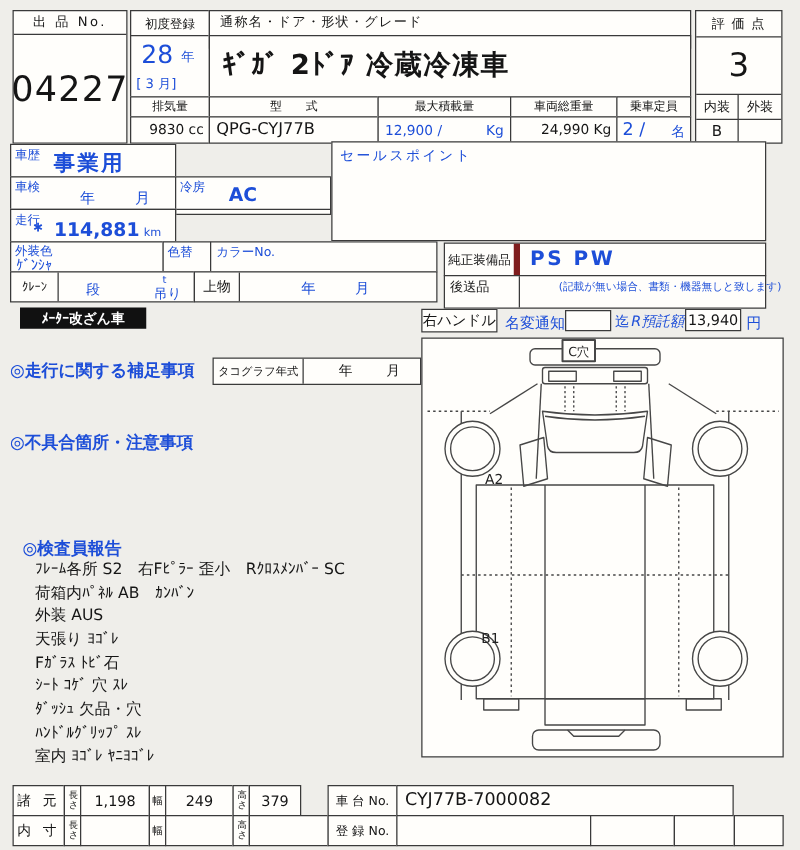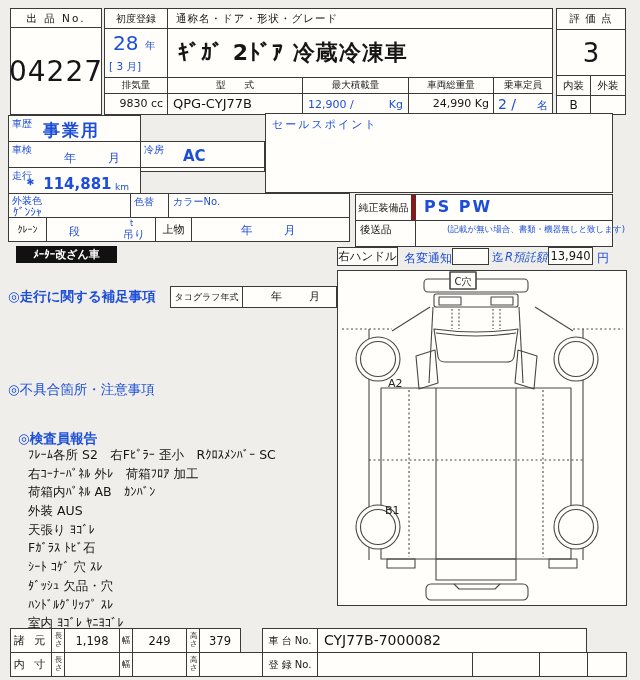--- a/index.html
+++ b/index.html
@@ -148,25 +148,24 @@
   <span class="t" style="left:492px;top:250px;font-size:11.5px;">迄</span>
   <span class="t" style="left:505px;top:250px;font-size:11.5px;font-style:italic;">R預託額</span>
   <div class="b" style="left:548px;top:247px;width:45px;height:18px;text-align:center;font-size:11.5px;line-height:16px;">13,940</div>
   <span class="t" style="left:597px;top:250px;font-size:12px;">円</span>
 
   <span class="t" style="left:8px;top:288px;font-size:13.5px;font-weight:600;">◎走行に関する補足事項</span>
   <div class="b" style="left:170px;top:286px;width:167px;height:22px;">
     <div class="nb cen" style="left:0;top:0;bottom:0;width:72px;border-right:1px solid #3a3a3a;font-size:9px;">タコグラフ年式</div>
     <div class="nb" style="left:72px;top:0;bottom:0;right:0;text-align:right;padding-right:8px;font-size:11px;line-height:20px;letter-spacing:8px;">年　月</div>
   </div>
-  <span class="t" style="left:8px;top:345px;font-size:13.5px;font-weight:400;margin-top:36px;">◎不具合箇所・注意事項</span>
+  <span class="t" style="left:8px;top:345px;font-size:13.5px;font-weight:700;">◎不具合箇所・注意事項</span>
   <span class="t" style="left:18px;top:430px;font-size:13.5px;font-weight:600;">◎検査員報告</span>
   <div class="nb" style="left:28px;top:446px;width:310px;">
       <div class="rline">ﾌﾚｰﾑ各所 S2　右Fﾋﾟﾗｰ 歪小　Rｸﾛｽﾒﾝﾊﾞｰ SC</div>
-      <div class="rline">右ｺｰﾅｰﾊﾟﾈﾙ 外ﾚ　荷箱ﾌﾛｱ 加工</div>
       <div class="rline">荷箱内ﾊﾟﾈﾙ AB　ｶﾝﾊﾞﾝ</div>
       <div class="rline">外装 AUS</div>
       <div class="rline">天張り ﾖｺﾞﾚ</div>
       <div class="rline">Fｶﾞﾗｽ ﾄﾋﾞ石</div>
       <div class="rline">ｼｰﾄ ｺｹﾞ 穴 ｽﾚ</div>
       <div class="rline">ﾀﾞｯｼｭ 欠品・穴</div>
       <div class="rline">ﾊﾝﾄﾞﾙｸﾞﾘｯﾌﾟ ｽﾚ</div>
       <div class="rline">室内 ﾖｺﾞﾚ ﾔﾆﾖｺﾞﾚ</div>
     </div>
 

